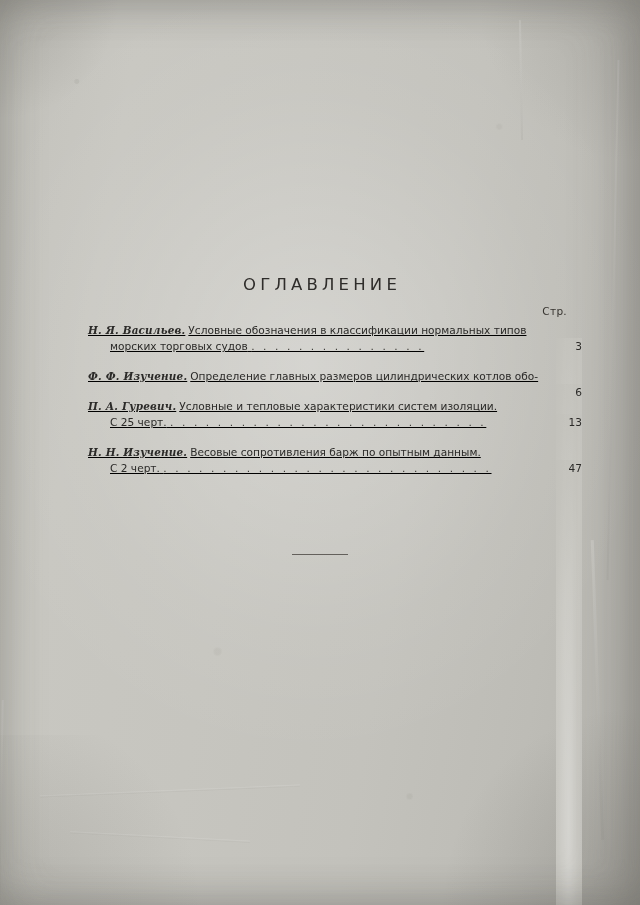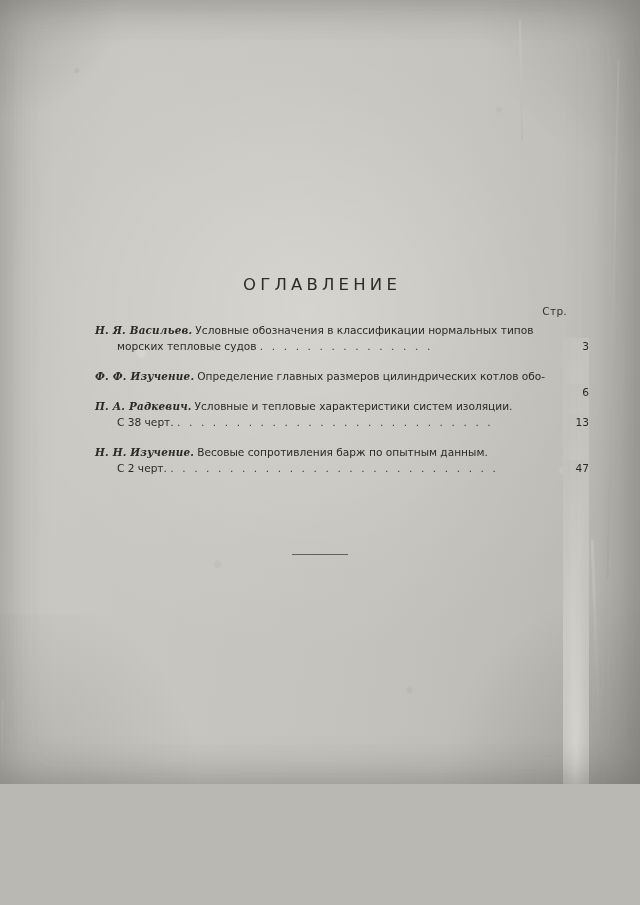--- a/index.html
+++ b/index.html
@@ -6,21 +6,21 @@
     margin: 0;
     padding: 0;
     background: #b9b8b3;
   }
   body {
     font-family: "Liberation Serif", serif;
   }
   .page {
     position: relative;
     width: 640px;
-    height: 784px;
+    height: 905px;
     overflow: hidden;
     background:
       radial-gradient(ellipse 70% 55% at 48% 40%, rgba(255,255,255,0.28) 0%, rgba(255,255,255,0.05) 55%, rgba(0,0,0,0.0) 80%),
       linear-gradient(100deg, #c2c1bb 0%, #c8c7c1 18%, #c6c5bf 40%, #c3c2bc 62%, #bdbcb6 82%, #b5b4ae 100%);
   }
   
   .grain {
     position: absolute;
     inset: 0;
     pointer-events: none;
@@ -84,22 +84,23 @@
     right: 73px;
     font-family: "DejaVu Sans", sans-serif;
     font-size: 10.5px;
     color: #36332f;
     letter-spacing: .3px;
     margin-left: 23px;
   }
   .entries {
     position: absolute;
     top: 322px;
-    left: 95px;
+    left: 88px;
     width: 472px;
+    text-decoration: underline;
   }
   .entry {
     position: relative;
     margin-bottom: 14px;
     font-family: "DejaVu Sans", sans-serif;
     font-size: 10.6px;
     color: #2b2a28;
     line-height: 16px;
   }
   .entry .author {
@@ -181,39 +182,39 @@
     <div class="toc-title">ОГЛАВЛЕНИЕ</div>
     <div class="col-head">Стр.</div>
 
     <div class="entries">
 
       <div class="entry">
         <span class="line1">
           <span class="author">Н. Я. Васильев.</span><span>Условные обозначения в классификации нормальных типов</span>
         </span>
         <span class="line2">
-          <span>морских тепловые судов</span>
+          <span>морских торговых судов</span>
           <span class="dots">. . . . . . . . . . . . . . .</span>
         </span>
         <span class="page page-1">3</span>
       </div>
 
       <div class="entry">
         <span class="line1">
           <span class="author">Ф. Ф. Изучение.</span><span>Определение главных размеров цилиндрических котлов обо-</span>
         </span>
         <span class="page page-2">6</span>
       </div>
 
       <div class="entry">
         <span class="line1">
-          <span class="author">П. А. Радкевич.</span><span>Условные  и  тепловые  характеристики  систем  изоляции.</span>
+          <span class="author">П. А. Гуревич.</span><span>Условные  и  тепловые  характеристики  систем  изоляции.</span>
         </span>
         <span class="line2">
-          <span>С 38 черт.</span>
+          <span>С 25 черт.</span>
           <span class="dots">. . . . . . . . . . . . . . . . . . . . . . . . . . .</span>
         </span>
         <span class="page page-3">13</span>
       </div>
 
       <div class="entry">
         <span class="line1">
           <span class="author">Н. Н. Изучение.</span><span>Весовые  сопротивления  барж  по  опытным  данным.</span>
         </span>
         <span class="line2">

